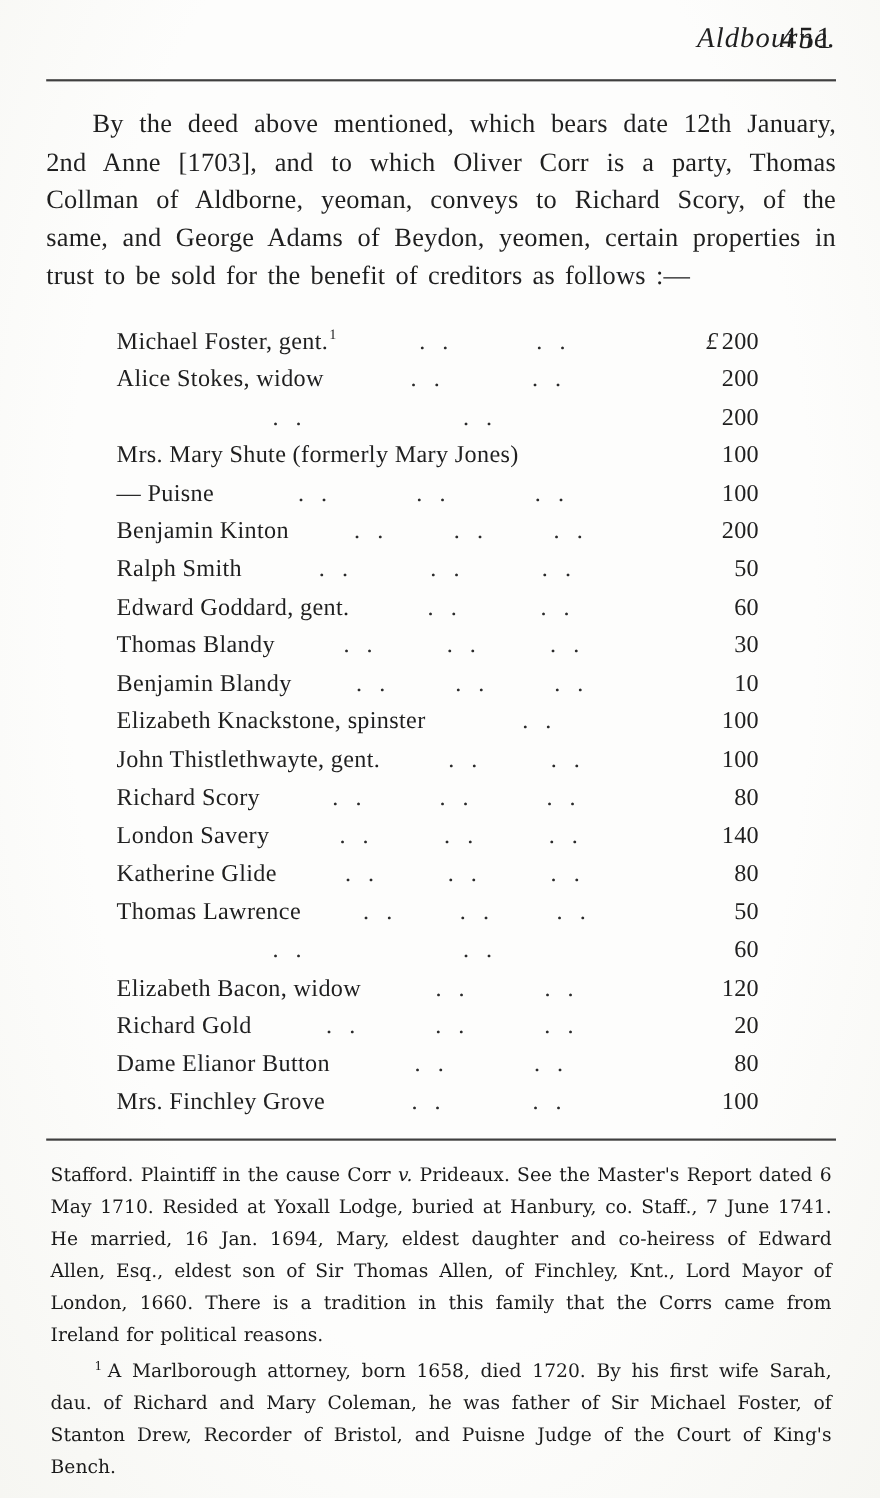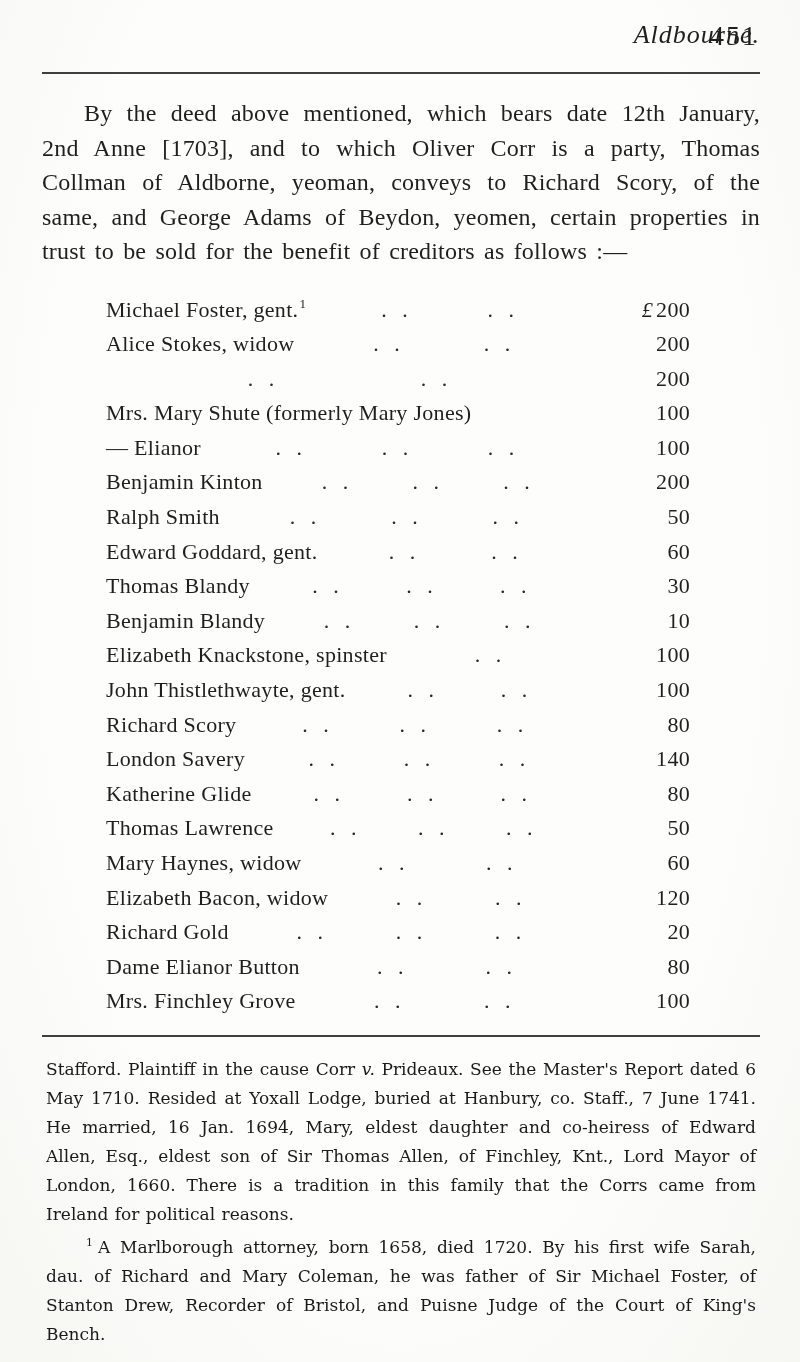--- a/index.html
+++ b/index.html
@@ -104,21 +104,21 @@
   <div class="lrow">
     <span class="lname">Mrs. Mary Shute (formerly Mary Jones)</span>
     <span class="leaders"></span>
     <span class="lamount">
           <span class="pound"></span>
           <span>100</span>
         </span>
   </div>
 
   <div class="lrow">
-    <span class="lname">— Elianor</span>
+    <span class="lname">— Puisne</span>
     <span class="leaders">
           <span class="dots">. .</span>
           <span class="dots">. .</span>
           <span class="dots">. .</span>
         </span>
     <span class="lamount">
           <span class="pound"></span>
           <span>100</span>
         </span>
   </div>
@@ -256,21 +256,20 @@
           <span class="dots">. .</span>
           <span class="dots">. .</span>
         </span>
     <span class="lamount">
           <span class="pound"></span>
           <span>50</span>
         </span>
   </div>
 
   <div class="lrow">
-    <span class="lname">Mary Haynes, widow</span>
     <span class="leaders">
           <span class="dots">. .</span>
           <span class="dots">. .</span>
         </span>
     <span class="lamount">
           <span class="pound"></span>
           <span>60</span>
         </span>
   </div>
 

